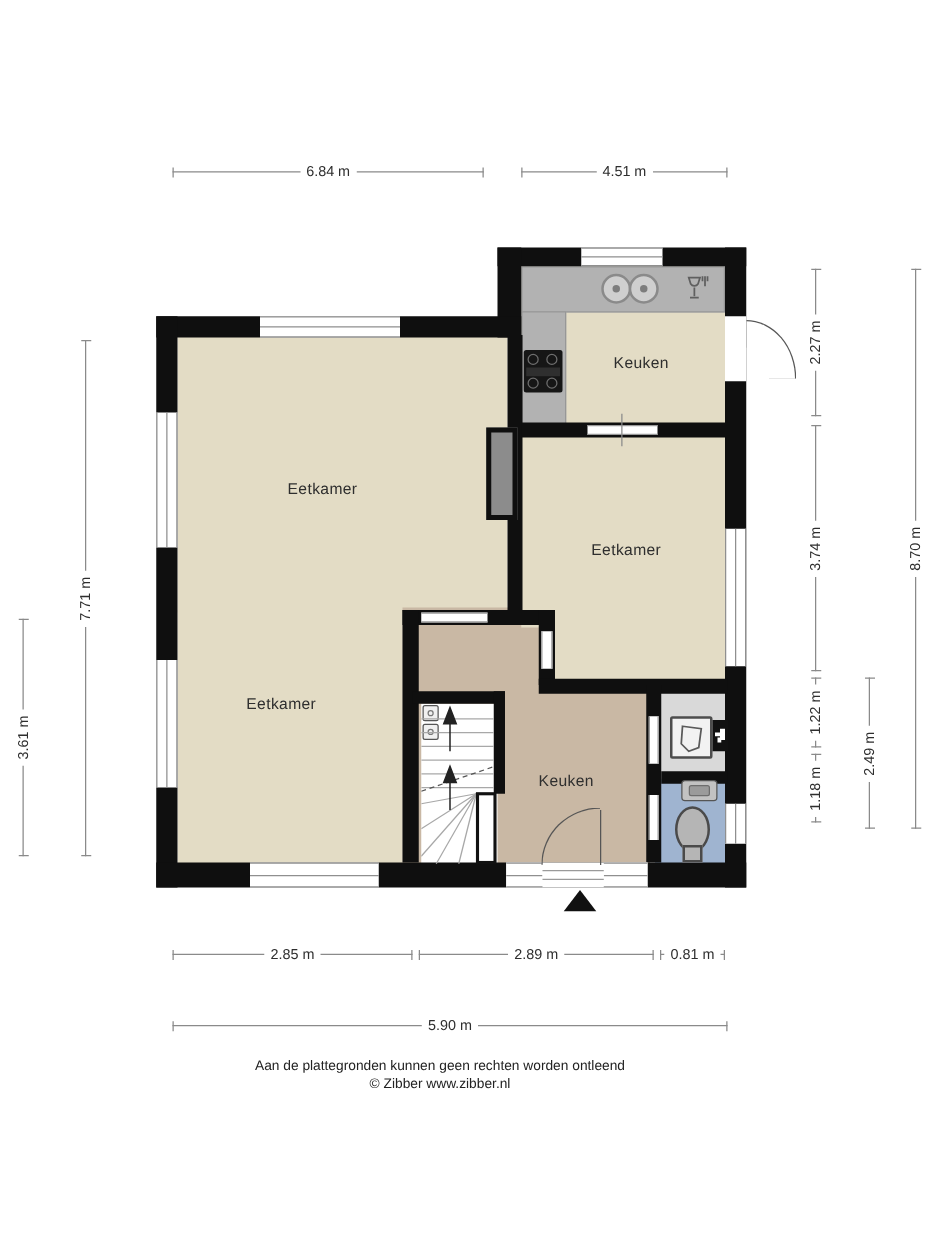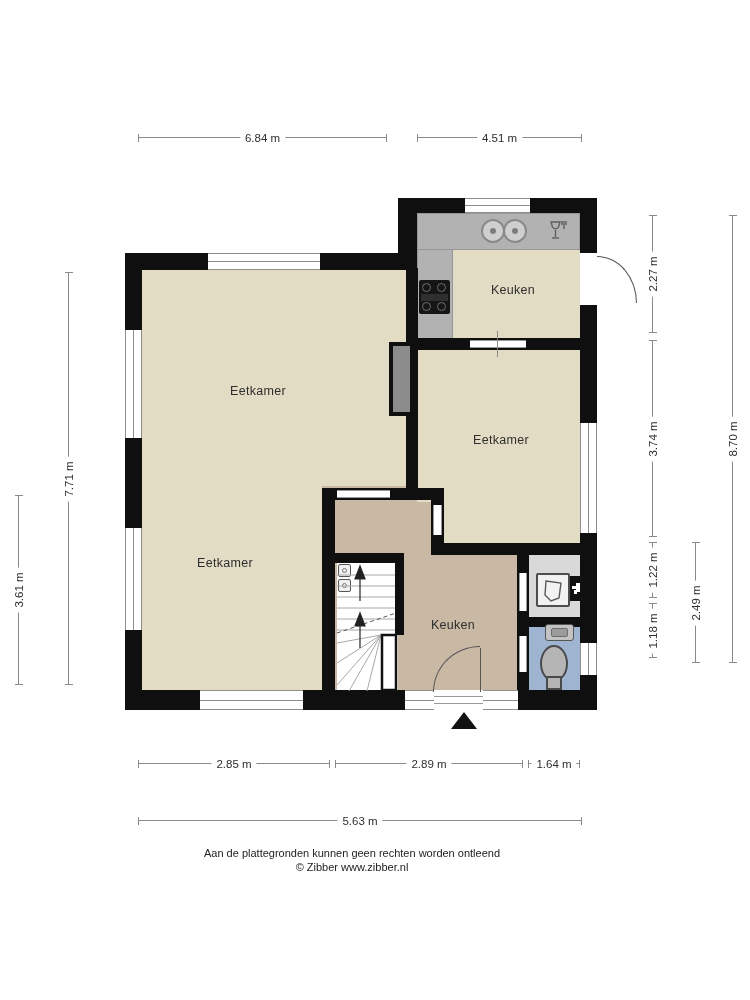--- a/index.html
+++ b/index.html
@@ -206,24 +206,24 @@
     <span class="dlab">4.51 m</span>
   </div>
 
   <div class="dim-h" style="left:138px;top:763px;width:192px;">
     <span class="dlab">2.85 m</span>
   </div>
   <div class="dim-h" style="left:335px;top:763px;width:188px;">
     <span class="dlab">2.89 m</span>
   </div>
   <div class="dim-h" style="left:528px;top:763px;width:52px;">
-    <span class="dlab">1.64 m</span>
+    <span class="dlab">0.81 m</span>
   </div>
   <div class="dim-h" style="left:138px;top:820px;width:444px;">
-    <span class="dlab">5.63 m</span>
+    <span class="dlab">5.90 m</span>
   </div>
 
   <div class="dim-v" style="left:68px;top:272px;height:413px;">
     <span class="dlab">7.71 m</span>
   </div>
   <div class="dim-v" style="left:18px;top:495px;height:190px;">
     <span class="dlab">3.61 m</span>
   </div>
 
   <div class="dim-v" style="left:652px;top:215px;height:118px;">

